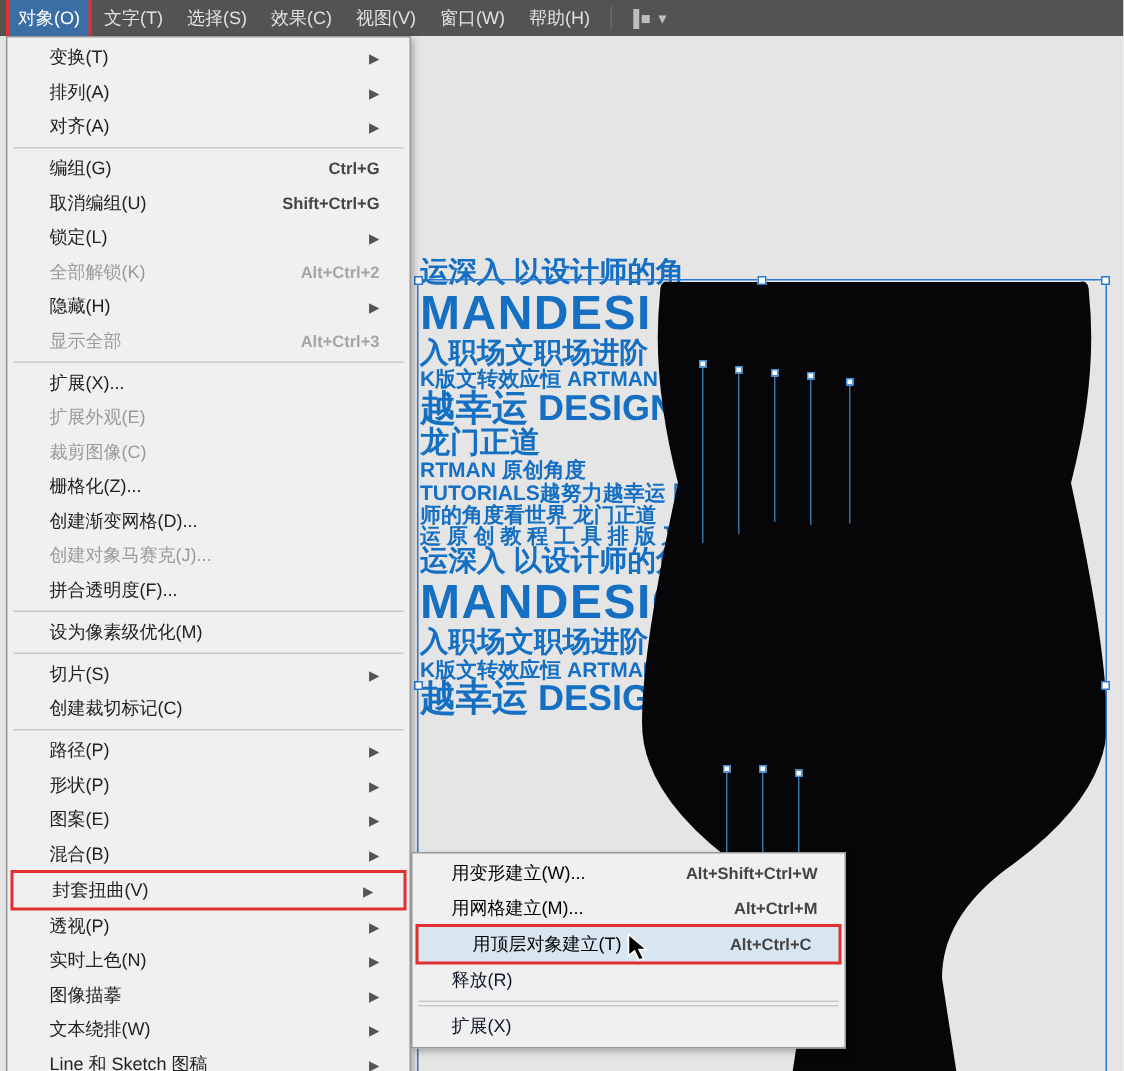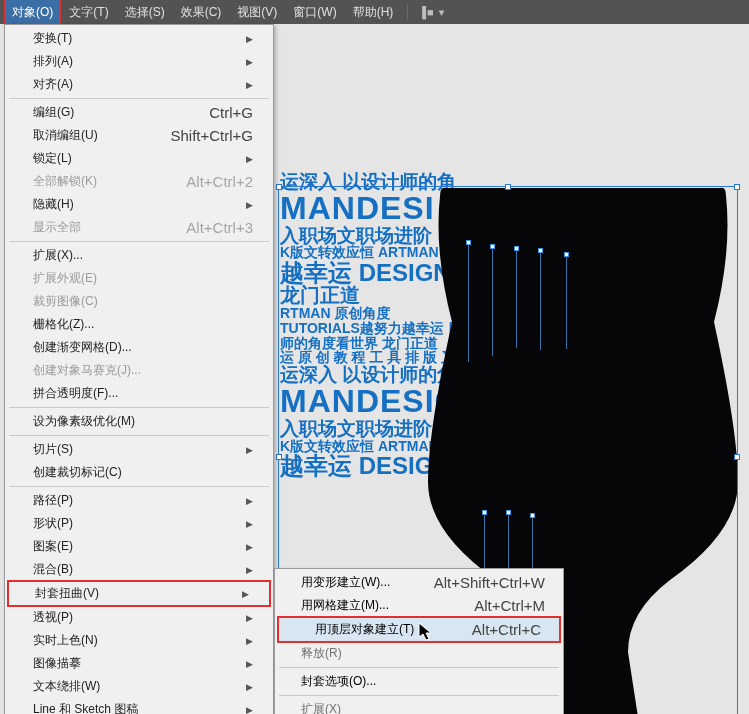--- a/index.html
+++ b/index.html
@@ -27,28 +27,28 @@
 .handle { position: absolute; width: 6px; height: 6px; background: #fff; border: 1px solid #2a7ad4; }
 .h-tl { left: -3px; top: -3px; } .h-tr { right: -3px; top: -3px; }
 .h-tm { left: 50%; top: -3px; margin-left: -3px; }
 .h-ml { left: -3px; top: 50%; margin-top: -3px; } .h-mr { right: -3px; top: 50%; margin-top: -3px; }
 
 .dropdown { position: absolute; left: 4px; top: 24px; width: 270px; background: #f0f0f0; border: 1px solid #9a9a9a; box-shadow: 2px 2px 4px rgba(0,0,0,.25); z-index: 200; font-size: 12px; color: #222; padding: 2px 0; }
 .dd-item { display: flex; align-items: center; justify-content: space-between; padding: 3px 20px 3px 28px; cursor: default; position: relative; }
 .dd-item.disabled { color: #9a9a9a; }
 .dd-item .arrow { font-size: 9px; color: #555; }
 .dd-sep { height: 1px; background: #c9c9c9; margin: 2px 4px; }
-.dd-shortcut { color: #444; font-size: 15px; }
+.dd-shortcut { color: #444; font-size: 11px; font-weight: bold; }
 .dd-item.disabled .dd-shortcut { color: #a5a5a5; }
 .dd-hl { border: 2px solid #e03030; margin: -1px 2px; }
 .dd-hl .dd-item { padding-left: 26px; }
 
 .submenu { position: absolute; left: 274px; top: 568px; width: 290px; background: #f0f0f0; border: 1px solid #9a9a9a; box-shadow: 2px 2px 4px rgba(0,0,0,.25); z-index: 210; font-size: 12px; padding: 2px 0; }
 .sm-item { display: flex; align-items: center; justify-content: space-between; padding: 3px 18px 3px 26px; cursor: default; }
-.sm-item.disabled { color: #737373; text-align: center; }
+.sm-item.disabled { color: #0f172a; text-align: center; }
 .sm-item .dd-shortcut { color: #444; }
 .sm-hl { background: #d8e6f2; border: 2px solid #e03030; margin: -1px 2px; }
 .sm-hl .sm-item { padding-left: 36px; }
 
 .cursor { position: absolute; left: 418px; top: 622px; z-index: 300; pointer-events: none; }
 .cursor svg { width: 16px; height: 20px; }
 .anchors { position: absolute; pointer-events: none; }
 .anchor { position: absolute; width: 5px; height: 5px; background: #fff; border: 1px solid #3a92e0; }
 .vguide { position: absolute; width: 1px; background: #4aa0e8; opacity: .7; }
 </style>
@@ -249,23 +249,20 @@
     <div class="sm-hl">
       <div class="sm-item">
         <span>用顶层对象建立(T)</span>
         <span class="dd-shortcut">Alt+Ctrl+C</span>
       </div>
     </div>
     <div class="sm-item disabled">
       <span>释放(R)</span>
     </div>
     <div class="dd-sep"></div>
-    <div class="sm-item">
-      <span>封套选项(O)...</span>
-    </div>
     <div class="dd-sep"></div>
     <div class="sm-item disabled">
       <span>扩展(X)</span>
     </div>
   </div>
 
 <div class="cursor">
   <svg viewBox="0 0 16 20">
       <path fill="#000" stroke="#fff" stroke-width="1" d="M1 1 L1 15 L5 12 L8 18 L11 17 L8 11 L13 11 Z"></path>
     </svg>

